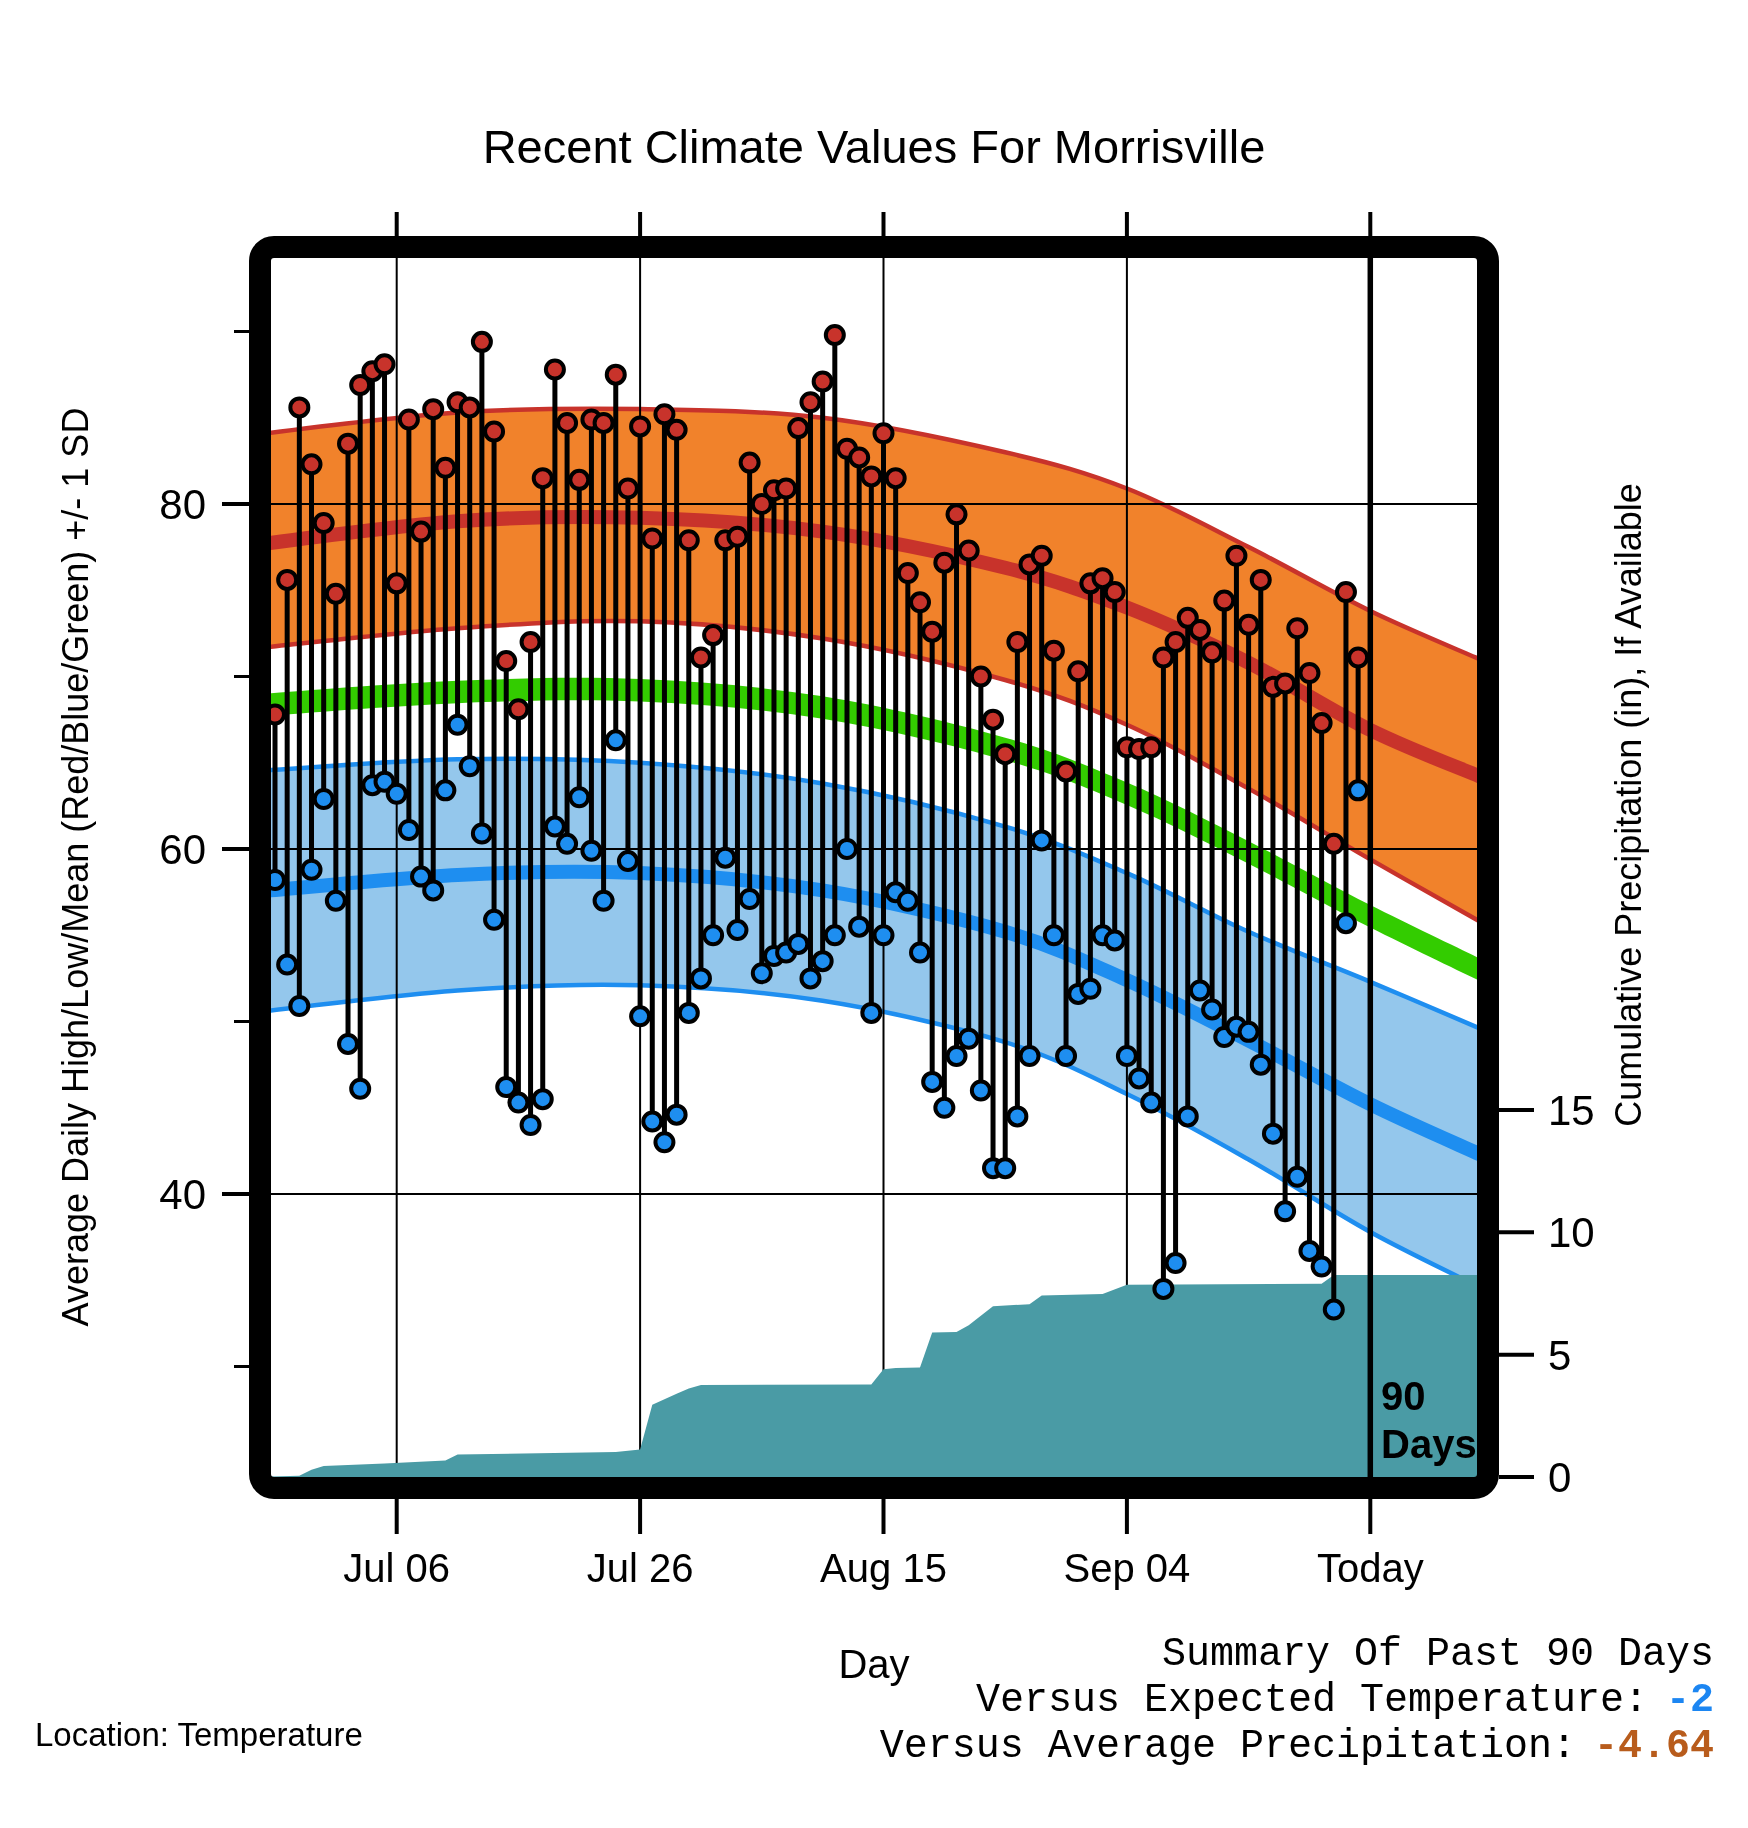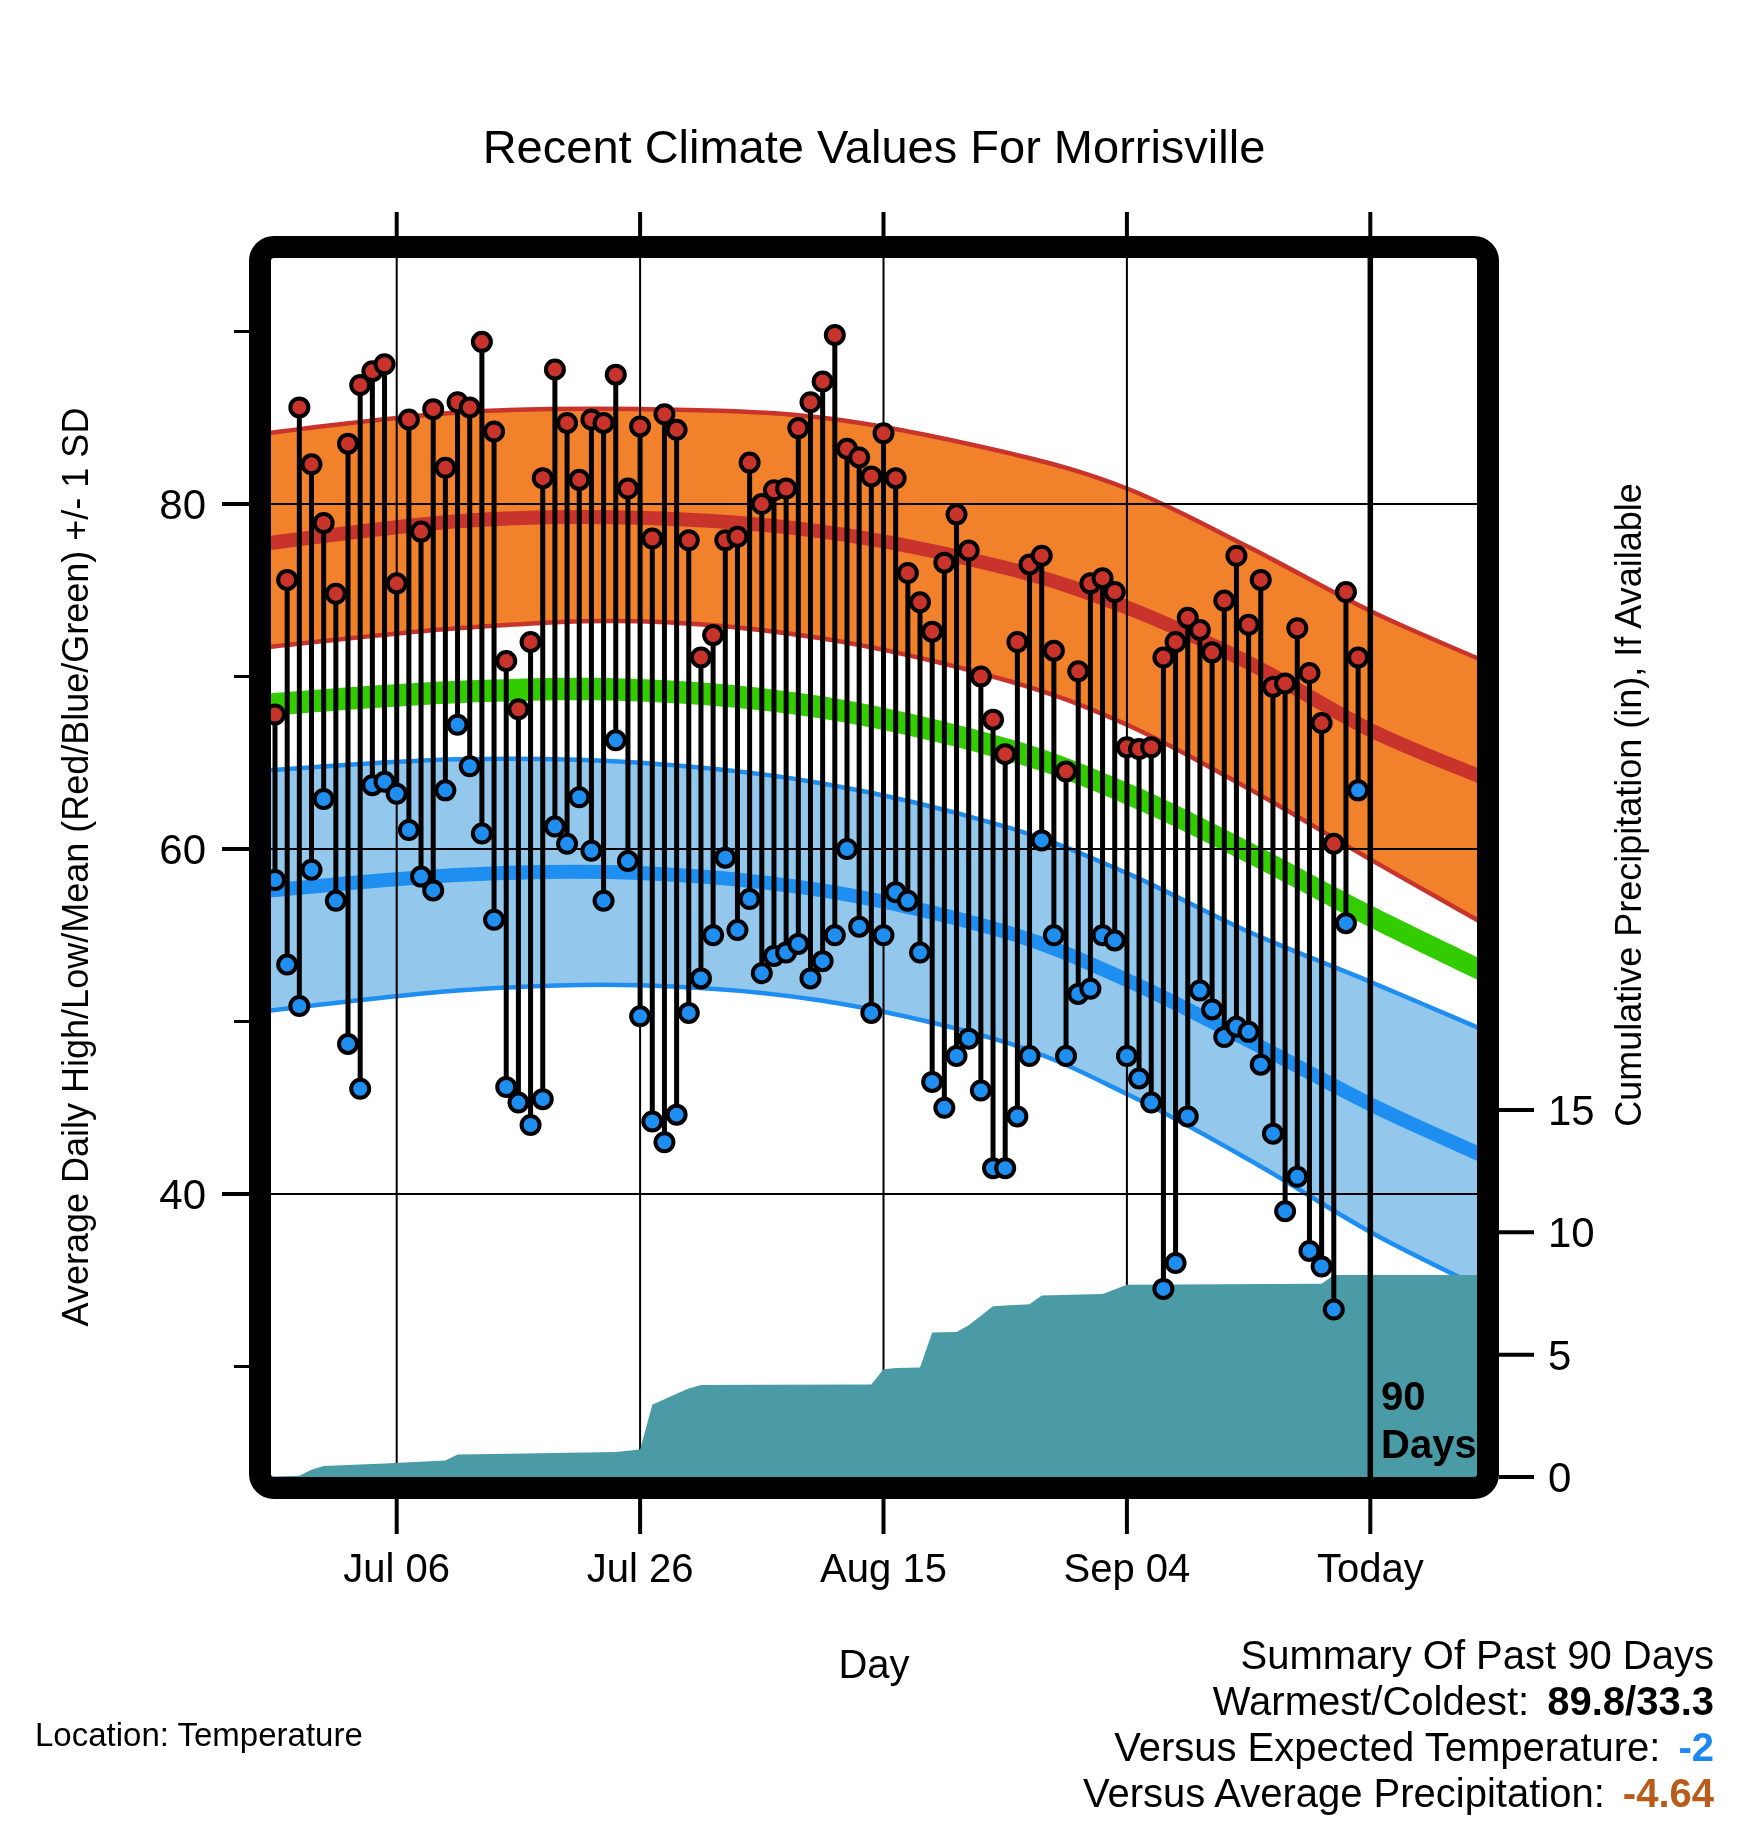--- a/index.html
+++ b/index.html
@@ -1,20 +1,20 @@
 <!DOCTYPE html>
 <html><head>
 <meta charset="utf-8">
 <style>
   html,body{margin:0;padding:0;background:#fff;}
   body{width:1748px;height:1828px;position:relative;overflow:hidden;
        font-family:"Liberation Sans", sans-serif;color:#000;}
   #chart-svg{position:absolute;left:0;top:0;}
   .footer{position:absolute;left:35px;top:1640px;font-size:33px;line-height:38px;white-space:pre;}
-  .summary{position:absolute;right:34px;top:1632px;text-align:right;font-size:40px;line-height:46px;}
+  .summary{position:absolute;right:34px;top:1632px;text-align:right;font-size:40px;line-height:46px;font-family:Liberation Mono, monospace;}
   .summary .row span.val{font-weight:bold;margin-left:18px;}
   svg text{font-family:"Liberation Sans", sans-serif;}
 </style>
 </head>
 <body>
 
 <svg id="chart-svg" width="1748" height="1828" viewBox="0 0 1748 1828">
   <defs>
     <clipPath id="plotclip">
         <rect x="271" y="258" width="1206" height="1219"></rect>
@@ -372,21 +372,18 @@
   <div>Location: Temperature</div>
   
   
   
   
 </div>
 
 <div class="summary">
   <div class="hdr">Summary Of Past 90 Days</div>
   <div class="row">
-    <span>Warmest/Coldest:</span><span class="val" id="sv0" style="color: rgb(0, 0, 0);">89.8/33.3</span>
-  </div>
-  <div class="row">
     <span>Versus Expected Temperature:</span><span class="val" id="sv1" style="color: rgb(28, 134, 242);">-2</span>
   </div>
   <div class="row">
     <span>Versus Average Precipitation:</span><span class="val" id="sv2" style="color: rgb(184, 92, 28);">-4.64</span>
   </div>
 </div>
 
 </body></html>

